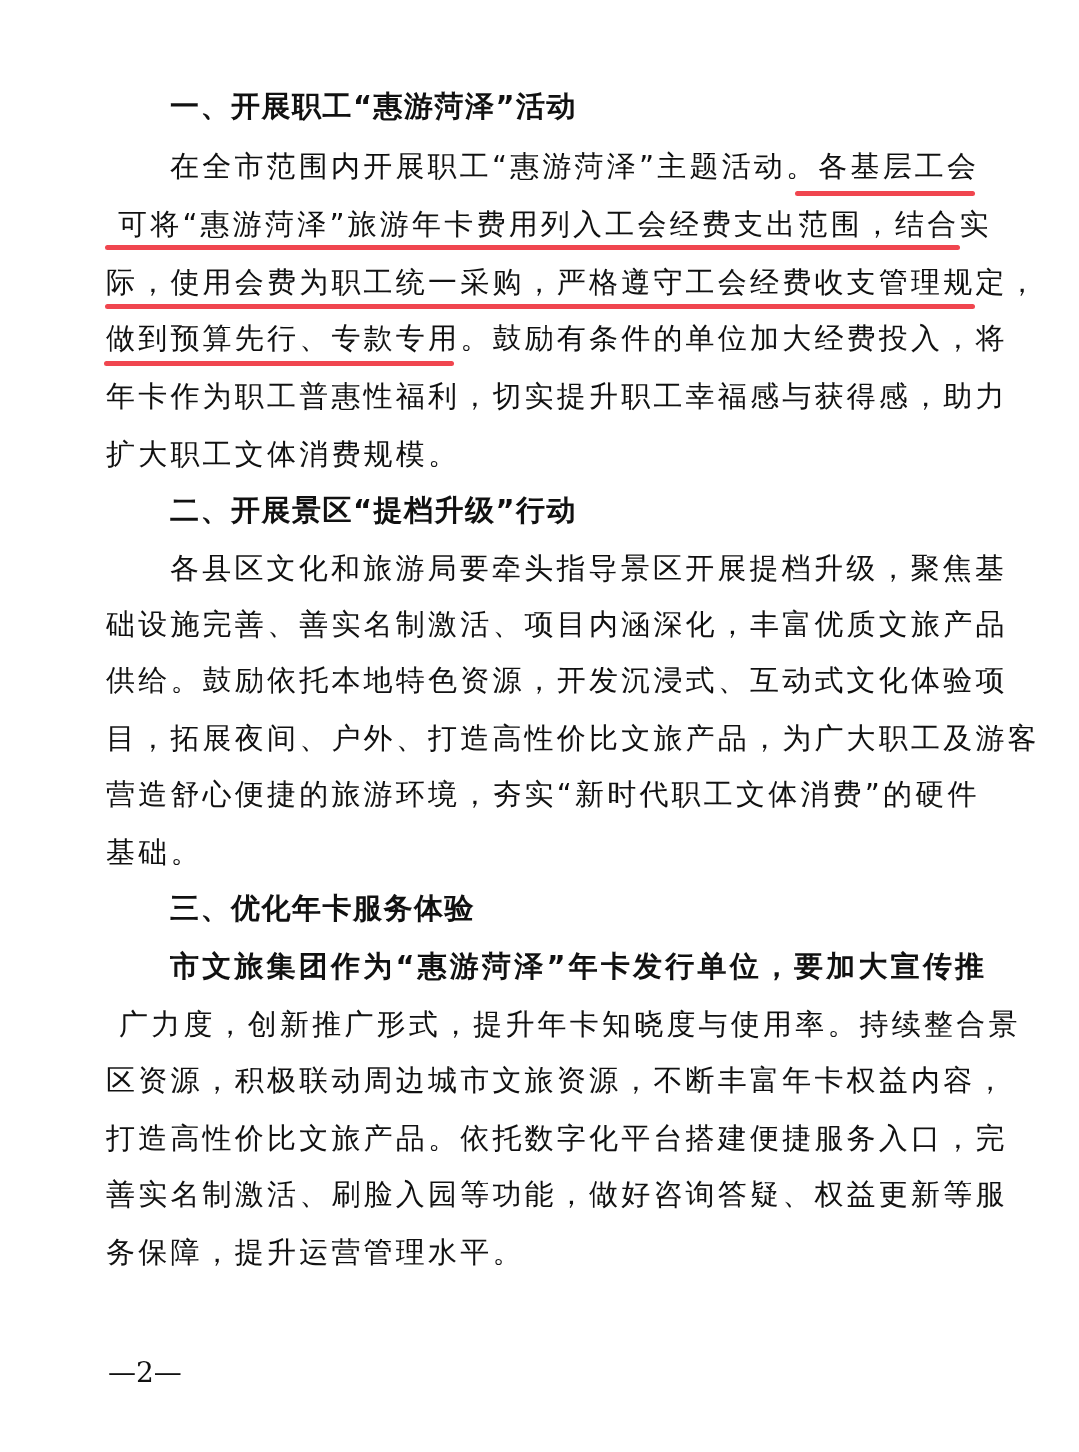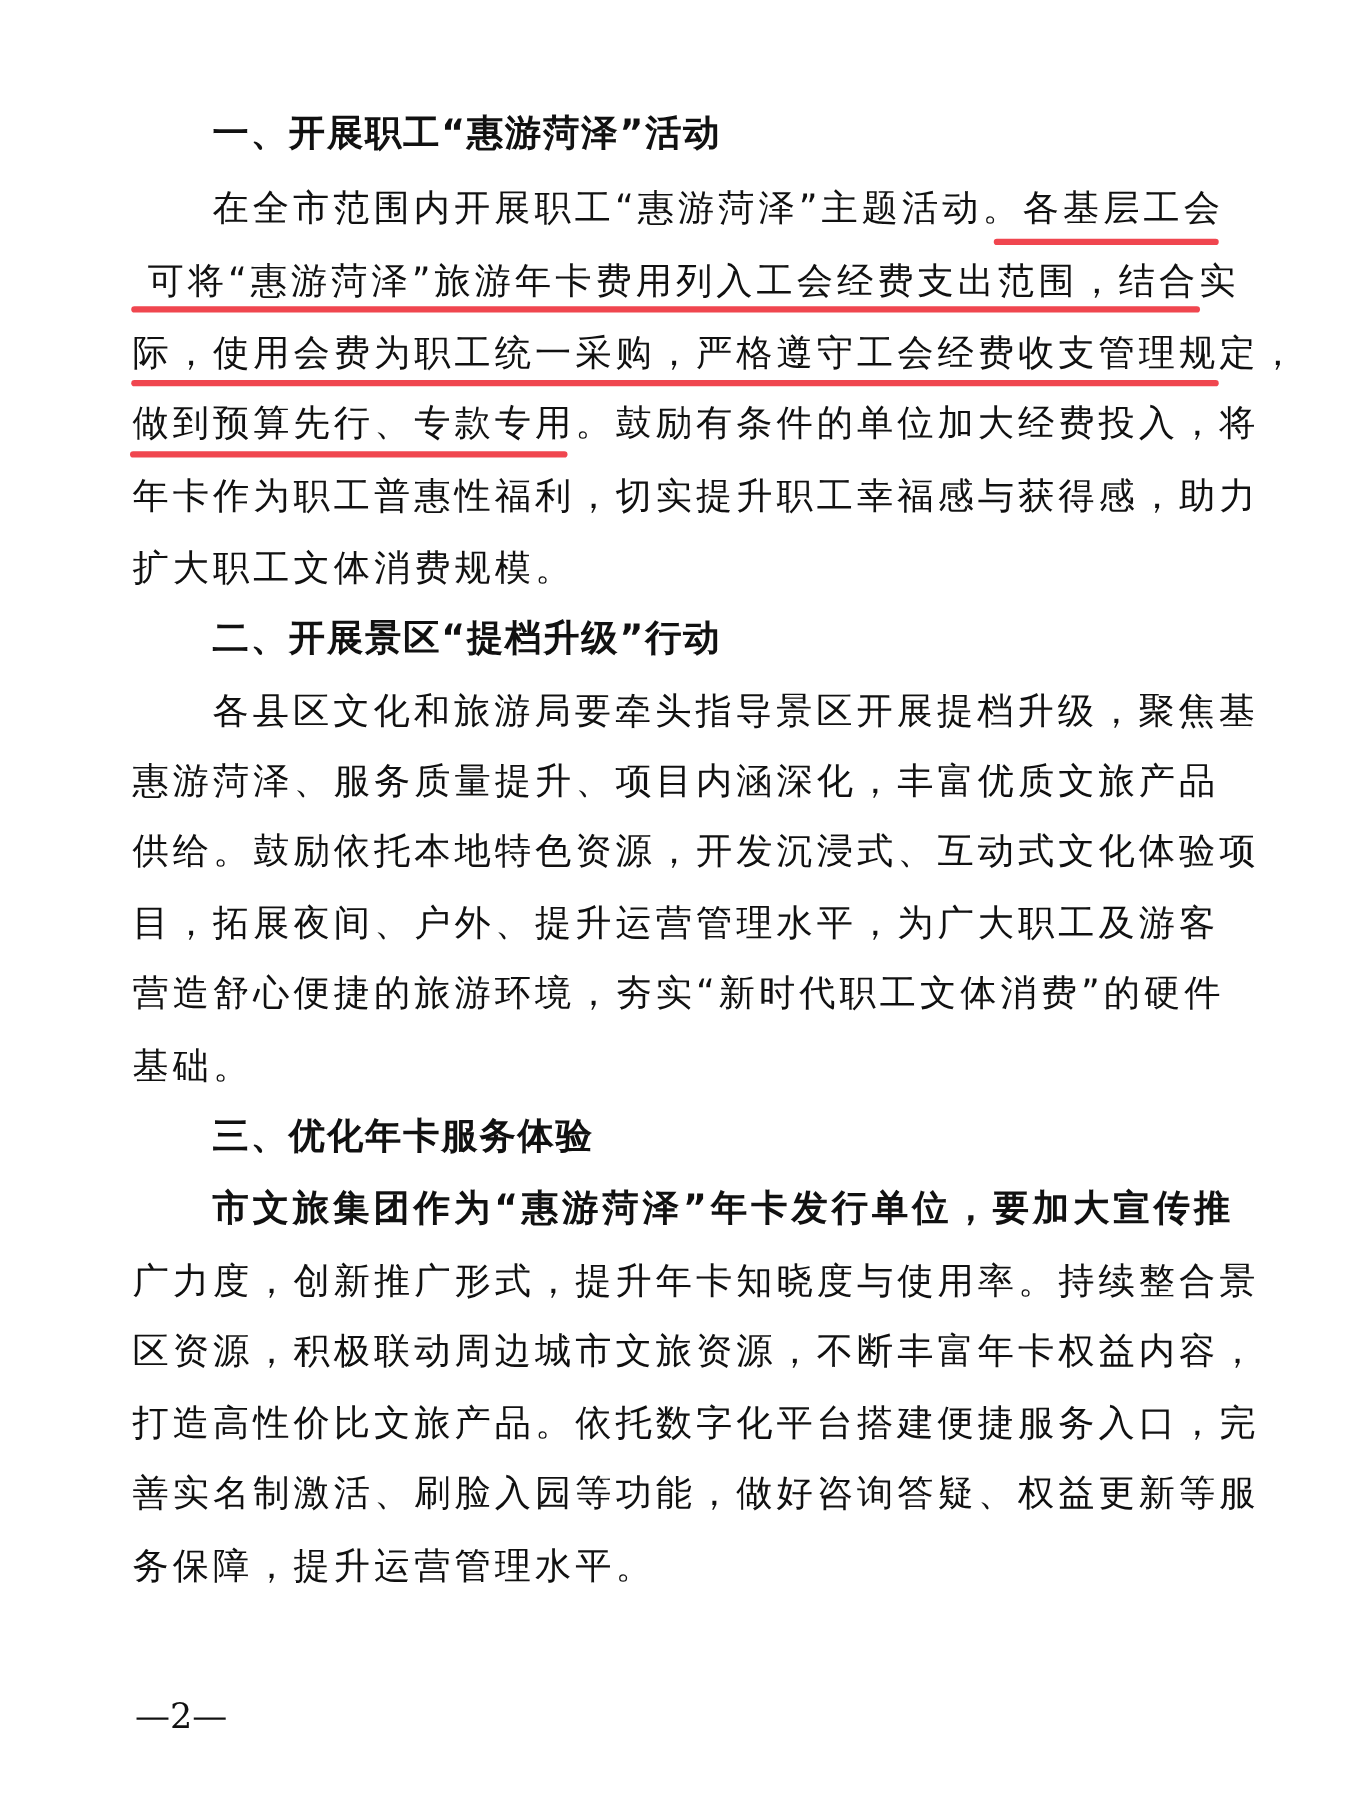--- a/index.html
+++ b/index.html
@@ -29,28 +29,28 @@
   <div class="line" style="top:376px;">年卡作为职工普惠性福利，切实提升职工幸福感与获得感，助力</div>
   <div class="line" style="top:434px;">扩大职工文体消费规模。</div>
 
   <div class="ul" style="left:795px; top:191px; width:180px;"></div>
   <div class="ul" style="left:105px; top:245px; width:855px;"></div>
   <div class="ul" style="left:105px; top:304px; width:870px;"></div>
   <div class="ul" style="left:104px; top:361px; width:350px;"></div>
 
   <div class="line indent heading" style="top:490px;">二、开展景区“提档升级”行动</div>
   <div class="line indent" style="top:548px;">各县区文化和旅游局要牵头指导景区开展提档升级，聚焦基</div>
-  <div class="line" style="top:604px;">惠游菏泽、服务质量提升、项目内涵深化，丰富优质文旅产品</div>
+  <div class="line" style="top:604px;">础设施完善、善实名制激活、项目内涵深化，丰富优质文旅产品</div>
   <div class="line" style="top:660px;">供给。鼓励依托本地特色资源，开发沉浸式、互动式文化体验项</div>
-  <div class="line" style="top:718px;">目，拓展夜间、户外、提升运营管理水平，为广大职工及游客</div>
+  <div class="line" style="top:718px;">目，拓展夜间、户外、打造高性价比文旅产品，为广大职工及游客</div>
   <div class="line" style="top:774px;">营造舒心便捷的旅游环境，夯实“新时代职工文体消费”的硬件</div>
   <div class="line" style="top:832px;">基础。</div>
 
   <div class="line indent heading" style="top:888px;">三、优化年卡服务体验</div>
   <div class="line indent" style="top:946px;font-weight:bold;">市文旅集团作为“惠游菏泽”年卡发行单位，要加大宣传推</div>
-  <div class="line" style="top:1004px;">广力度，创新推广形式，提升年卡知晓度与使用率。持续整合景</div>
+  <div class="line" style="top:1004px;margin-left:13px;">广力度，创新推广形式，提升年卡知晓度与使用率。持续整合景</div>
   <div class="line" style="top:1060px;">区资源，积极联动周边城市文旅资源，不断丰富年卡权益内容，</div>
   <div class="line" style="top:1118px;">打造高性价比文旅产品。依托数字化平台搭建便捷服务入口，完</div>
   <div class="line" style="top:1174px;text-align:center;">善实名制激活、刷脸入园等功能，做好咨询答疑、权益更新等服</div>
   <div class="line" style="top:1232px;">务保障，提升运营管理水平。</div>
 
   <div class="pageno">—2—</div>
 </div>
 
 </body></html>

